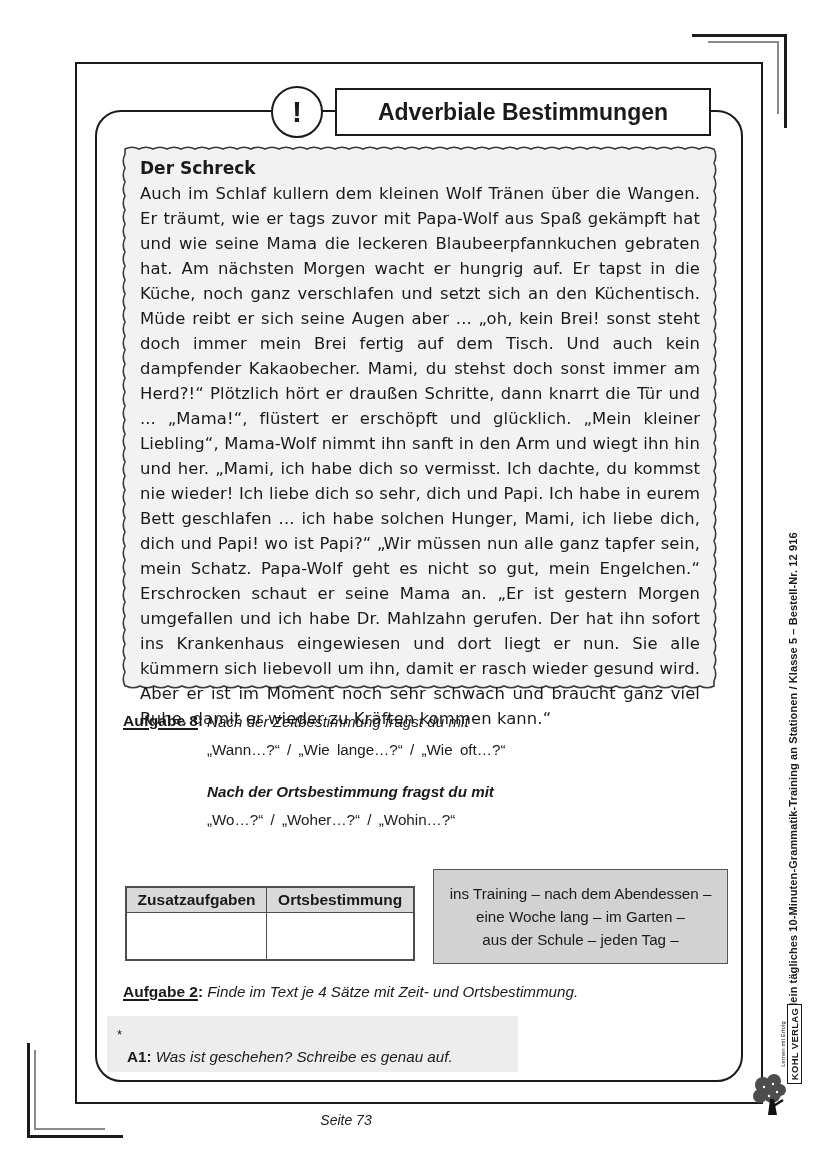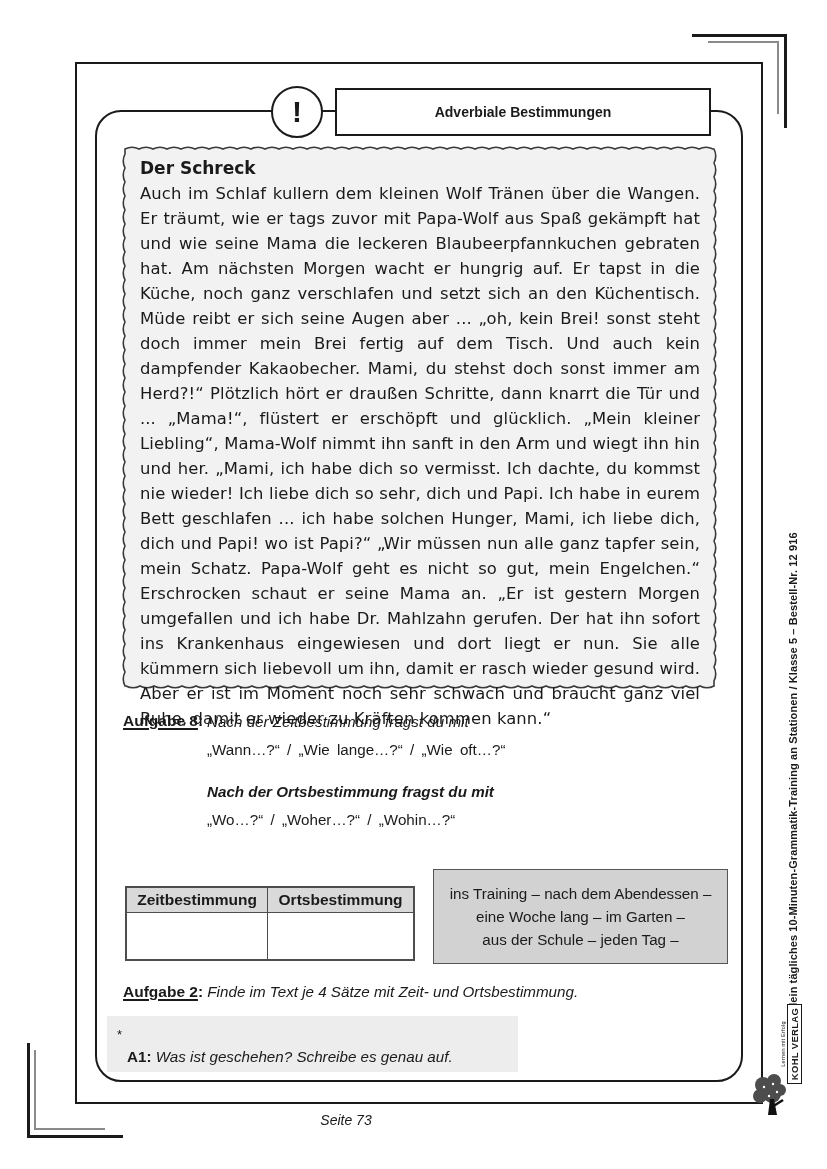--- a/index.html
+++ b/index.html
@@ -18,21 +18,21 @@
 
   
   .page-frame{left:75px;top:62px;width:684px;height:1038px;border:2px solid #1a1a1a;}
   .content-border{left:95px;top:110px;width:644px;height:968px;border:2px solid #1a1a1a;border-radius:26px;}
 
   
   .badge-circle{left:271px;top:86px;width:48px;height:48px;border:2.5px solid #1a1a1a;border-radius:50%;
     background:#fff;display:flex;align-items:center;justify-content:center;
     font-weight:bold;font-size:30px;z-index:3;}
   .title-box{left:335px;top:88px;width:372px;height:44px;border:2px solid #1a1a1a;background:#fff;
-    display:flex;align-items:center;justify-content:center;font-weight:bold;font-size:14px;z-index:3;}
+    display:flex;align-items:center;justify-content:center;font-weight:bold;font-size:23px;z-index:3;}
 
   
   .story-box{left:122px;top:146px;width:595px;height:543px;z-index:2;}
   .story-box svg{position:absolute;left:0;top:0;}
   .story-inner{position:absolute;left:18px;top:9px;width:560px;font-family:"DejaVu Sans", sans-serif;}
   .story-title{font-weight:bold;font-size:17px;line-height:26px;}
   .story-text{font-size:16.4px;line-height:25px;text-align:justify;letter-spacing:0.1px;}
 
   
   .task-label{font-weight:bold;font-size:15.5px;}
@@ -114,21 +114,21 @@
 <div class="abs t1-content">
   <div class="it">Nach der Zeitbestimmung fragst du mit</div>
   <div class="q">„Wann…?“ / „Wie lange…?“ / „Wie oft…?“</div>
   <div class="it gap22">Nach der Ortsbestimmung fragst du mit</div>
   <div class="q">„Wo…?“ / „Woher…?“ / „Wohin…?“</div>
 </div>
 
 <table class="abs zo-table">
   <thead>
     <tr>
-      <th>Zeitbestimmung</th>
+      <th>Zusatzaufgaben</th>
       <th>Ortsbestimmung</th>
     </tr>
   </thead>
   <tbody>
     <tr>
       <td></td>
       <td></td>
     </tr>
   </tbody>
 </table>

